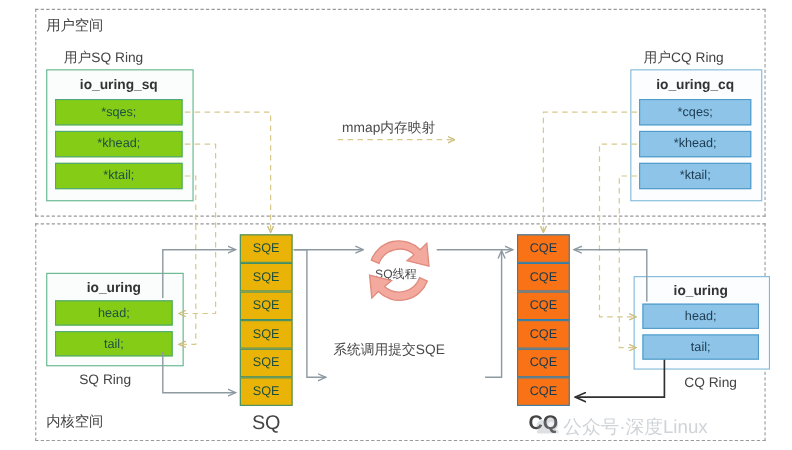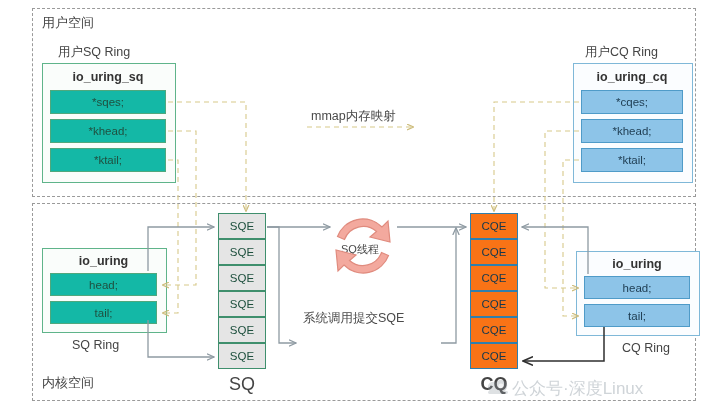--- a/index.html
+++ b/index.html
@@ -15,27 +15,27 @@
   .ringbox{position:absolute;border:1.4px solid #7fb8d8;background:#fbfdff;}
   .ringbox.green{border-color:#5fb48a;background:#fafdfb;}
   .ring-title{position:absolute;left:0;right:0;text-align:center;
               font-size:12.5px;font-weight:bold;color:#333;}
   .ring-caption{position:absolute;font-size:12.5px;color:#444;white-space:nowrap;}
 
   
   .cell{position:absolute;display:flex;align-items:center;justify-content:center;
         font-size:11.5px;color:#2d4a5a;box-sizing:border-box;}
   .cell.blue{background:#8dc4e8;border:1.2px solid #4f9bc8;color:#1d3b50;}
-  .cell.green{background:#14b8a6;border:1.2px solid #4fa87d;color:#1f5040;}
+  .cell.green{background:#84cc16;border:1.2px solid #4fa87d;color:#1f5040;}
 
   
   .queue{position:absolute;box-sizing:border-box;}
   .qcell{position:absolute;display:flex;align-items:center;justify-content:center;
          font-size:11.5px;box-sizing:border-box;}
-  .qcell.green{background:#e5e5e5;border:1.2px solid #3f8f6d;color:#1d4f3d;}
+  .qcell.green{background:#eab308;border:1.2px solid #3f8f6d;color:#1d4f3d;}
   .qcell.blue{background:#f97316;border:1.2px solid #2f7fad;color:#14384f;}
   .qlabel{position:absolute;font-size:18px;color:#444;text-align:center;}
 
   
   .plain{position:absolute;font-size:12.5px;color:#4a4a4a;white-space:nowrap;}
   .sqthread-label{position:absolute;font-size:11px;color:#4a4a4a;white-space:nowrap;}
 
   
   .syscall{position:absolute;background:#f7c873;border:1.3px solid #d79a2b;
            display:flex;align-items:center;justify-content:center;

